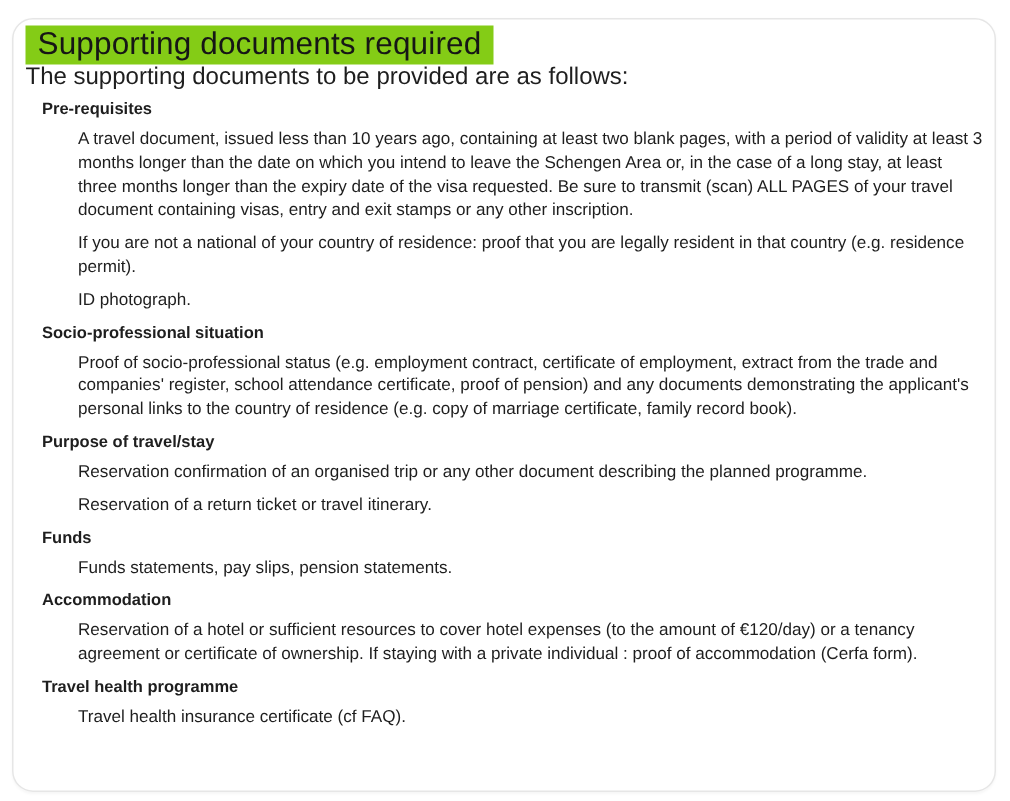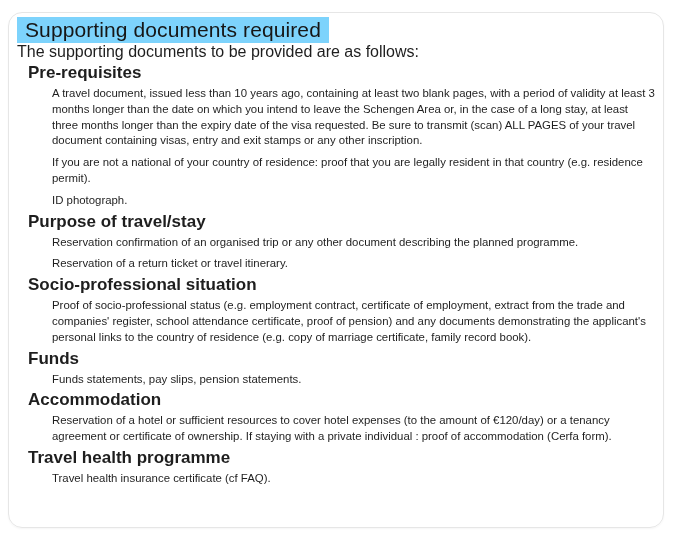--- a/index.html
+++ b/index.html
@@ -7,56 +7,56 @@
     width: 673px; height: 534px; overflow: hidden; position: relative;
     font-family: "Liberation Sans", sans-serif; color: #1e1e1e;
   }
   .card {
     position: absolute; left: 8px; top: 12px; width: 656px; height: 516px;
     border: 1px solid #e6e6e6; border-radius: 14px; box-sizing: border-box;
     box-shadow: 0 1px 2px rgba(0,0,0,0.04);
   }
   .title {
     position: absolute; left: 17px; top: 0px; padding: 0 8px;
-    background: #7dd3fc; font-size: 21px; line-height: 26px;
+    background: #84cc16; font-size: 21px; line-height: 26px;
     color: #161616; letter-spacing: 0.1px; font-weight: normal;
   }
   .intro {
     position: absolute; left: 17px; top: 44px; font-size: 16px; line-height: 15px; color: #1e1e1e;
   }
   .content { position: absolute; left: 28px; top: 66px; width: 630px; }
   .section-title {
-    font-size: 17px; font-weight: bold; color: #1e1e1e; line-height: 14px; margin: 0 0 6px 0;
+    font-size: 11px; font-weight: bold; color: #1e1e1e; line-height: 14px; margin: 0 0 6px 0;
   }
   .item {
     margin-left: 24px; font-size: 11.4px; line-height: 15.8px; color: #1e1e1e; margin-bottom: 6px; width: 605px;
   }
 </style>
 </head>
 <body>
 
 <div class="card"></div>
 <h2 class="title">Supporting documents required</h2>
 <div class="intro">The supporting documents to be provided are as follows:</div>
 
 <div class="content">
   <div>
     <div class="section-title">Pre-requisites</div>
     <div class="item">A travel document, issued less than 10 years ago, containing at least two blank pages, with a period of validity at least 3 months longer than the date on which you intend to leave the Schengen Area or, in the case of a long stay, at least three months longer than the expiry date of the visa requested. Be sure to transmit (scan) ALL PAGES of your travel document containing visas, entry and exit stamps or any other inscription.</div>
     <div class="item">If you are not a national of your country of residence: proof that you are legally resident in that country (e.g. residence permit).</div>
     <div class="item">ID photograph.</div>
   </div>
   <div>
+    <div class="section-title">Socio-professional situation</div>
+    <div class="item">Proof of socio-professional status (e.g. employment contract, certificate of employment, extract from the trade and companies' register, school attendance certificate, proof of pension) and any documents demonstrating the applicant's personal links to the country of residence (e.g. copy of marriage certificate, family record book).</div>
+  </div>
+  <div>
     <div class="section-title">Purpose of travel/stay</div>
     <div class="item">Reservation confirmation of an organised trip or any other document describing the planned programme.</div>
     <div class="item">Reservation of a return ticket or travel itinerary.</div>
-  </div>
-  <div>
-    <div class="section-title">Socio-professional situation</div>
-    <div class="item">Proof of socio-professional status (e.g. employment contract, certificate of employment, extract from the trade and companies' register, school attendance certificate, proof of pension) and any documents demonstrating the applicant's personal links to the country of residence (e.g. copy of marriage certificate, family record book).</div>
   </div>
   <div>
     <div class="section-title">Funds</div>
     <div class="item">Funds statements, pay slips, pension statements.</div>
   </div>
   <div>
     <div class="section-title">Accommodation</div>
     <div class="item">Reservation of a hotel or sufficient resources to cover hotel expenses (to the amount of €120/day) or a tenancy agreement or certificate of ownership. If staying with a private individual : proof of accommodation (Cerfa form).</div>
   </div>
   <div>

